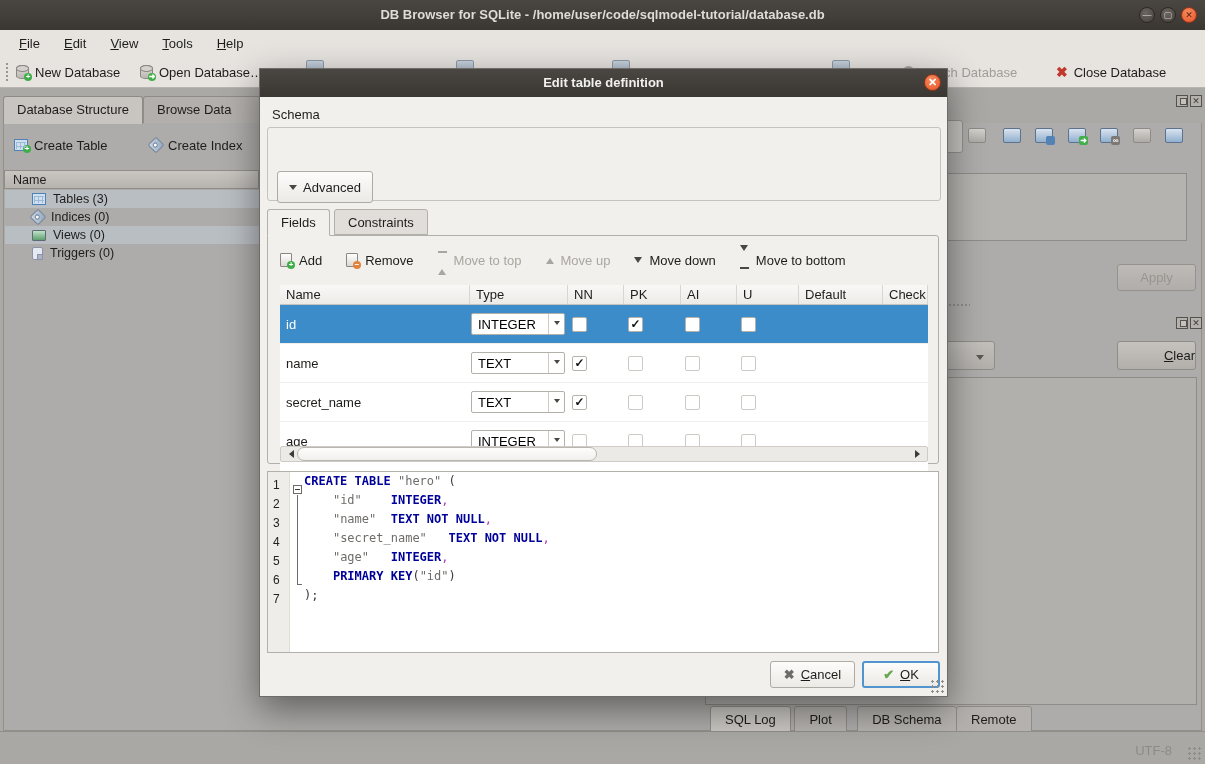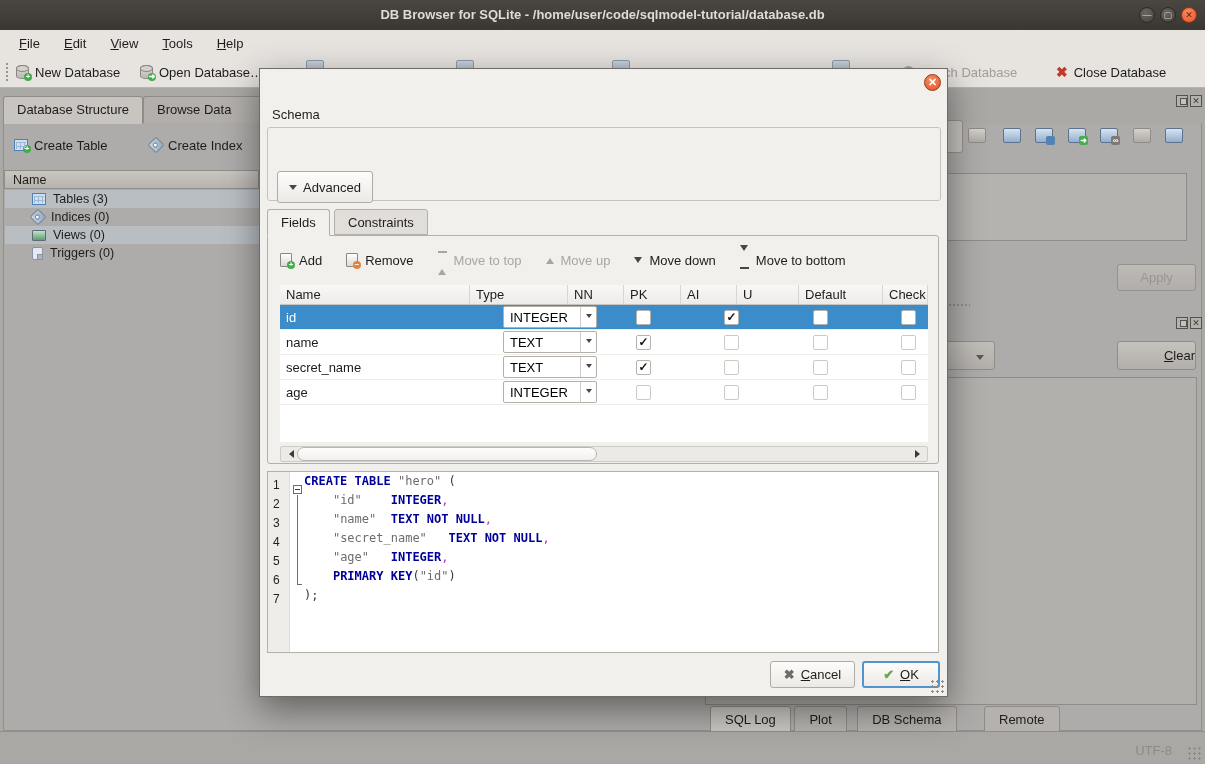--- a/index.html
+++ b/index.html
@@ -109,21 +109,21 @@
   .arr.up   { border-bottom:6px solid #4a4742; margin-bottom:3px; }
   .arr.down { border-top:6px solid #4a4742; margin-top:3px; }
   .arr.dim.up { border-bottom-color:#aaa69f; }
   .bar-top::before { content:""; display:block; width:9px; height:2px; background:#4a4742; margin:0 auto 1px; }
   .bar-bot::after  { content:""; display:block; width:9px; height:2px; background:#4a4742; margin:1px auto 0; }
   .bar-top.dim::before,.bar-bot.dim::after { background:#aaa69f; }
 
   .grid { left:12px; top:49px; width:648px; background:#fff; }
   .g-head { display:flex; height:20px; background:linear-gradient(#f9f8f7,#ecebe8); border-bottom:1px solid #c7c3be; }
   .g-head > div { border-right:1px solid #d9d6d2; padding:2px 6px; overflow:hidden; white-space:nowrap; flex:none; }
-  .g-row { display:flex; height:25px; align-items:center; border-bottom:1px solid #f0eeeb;gap:32px; }
+  .g-row { display:flex; height:39px; align-items:center; border-bottom:1px solid #f0eeeb; }
   .g-row > div { flex:none; overflow:hidden; white-space:nowrap; }
   .g-row .name { padding-left:6px; }
   .combo { width:94px; height:22px; margin-left:1px; background:#fff; border:1px solid #b3afa9; border-radius:2px;
     display:flex; align-items:center; }
   .combo .val { flex:1; padding-left:6px; }
   .combo .dd { width:16px; height:100%; border-left:1px solid #cfccc7; display:flex; align-items:center; justify-content:center; }
   .combo .dd .caret-down { margin-top:1px; border-top-width:4px; border-left-width:3.5px; border-right-width:3.5px; }
   .cb { width:15px; height:15px; background:#fff; border:1px solid #b6b2ac; border-radius:2px; margin-left:4px;
     font-size:12px; line-height:13px; text-align:center; font-weight:bold; color:#111; }
   .cb.light { border-color:#cdc9c4; }
@@ -271,29 +271,32 @@
 <div class="abs mini-btn" style="left:1190px; top:317px;">✕</div>
 <div class="abs combo-dim" style="left:850px; top:341px; width:145px; height:29px;">
   <span class="caret-down abs" style="right:10px; top:9px; border-top-color:#5b5853;"></span>
 </div>
 <div class="abs btn-raised" style="left:1117px; top:341px; width:79px; height:29px; line-height:27px;"><u>C</u>lear</div>
 <div class="abs panel-box" style="left:705px; top:377px; width:492px; height:328px; background:#b2b0ad;"></div>
 <div id="bottom-tabs">
     <div class="abs bottom-tab active" style="left: 710px;">SQL Log</div>
     <div class="abs bottom-tab" style="left: 794.4px;">Plot</div>
     <div class="abs bottom-tab" style="left: 857.2px;">DB Schema</div>
-    <div class="abs bottom-tab" style="left: 956px; margin-left: 28px;">Remote</div>
+    <div class="abs bottom-tab" style="left: 956px;">Remote</div>
   </div>
 
 <div class="abs statusbar">
   <span class="abs" style="right:33px; top:11px; color:#8d8b87;">UTF-8</span>
   <span class="abs grip"></span>
 </div>
 
 <div class="abs dialog">
+  <div class="abs dlg-title">
+    <span>Edit table definition</span>
+  </div>
   <div class="abs dlg-close">✕</div>
 
   <div class="abs" style="left:12px; top:38px;">Schema</div>
   <div class="abs groupbox"></div>
   <div class="abs btn" style="left:17px; top:102px; width:96px; height:32px;">
     <span class="caret-down"></span>
     <span>Advanced</span>
   </div>
 
   <div class="abs dlg-tab active" style="left:7px;">Fields</div>

